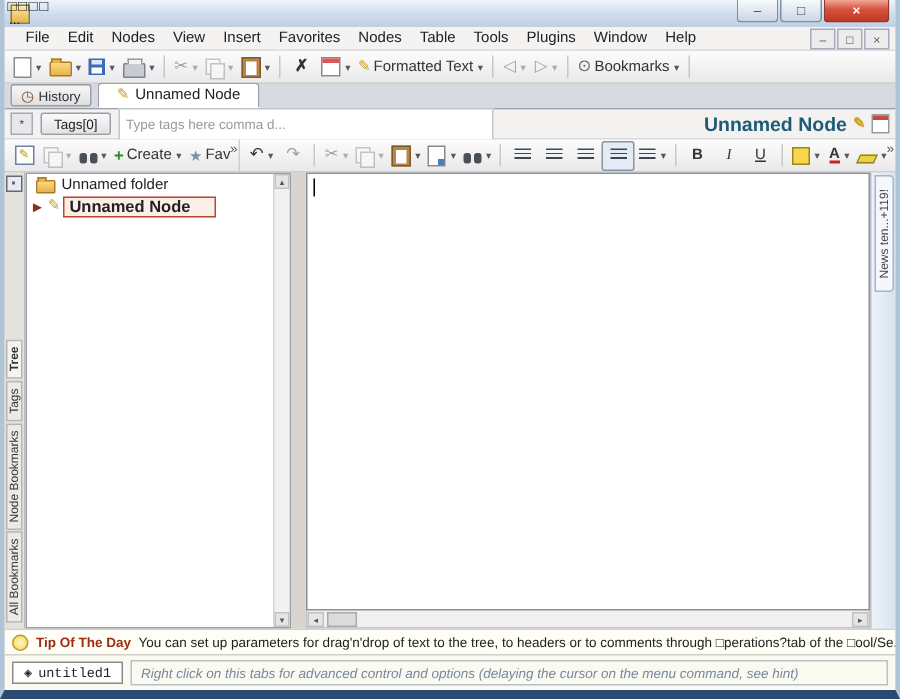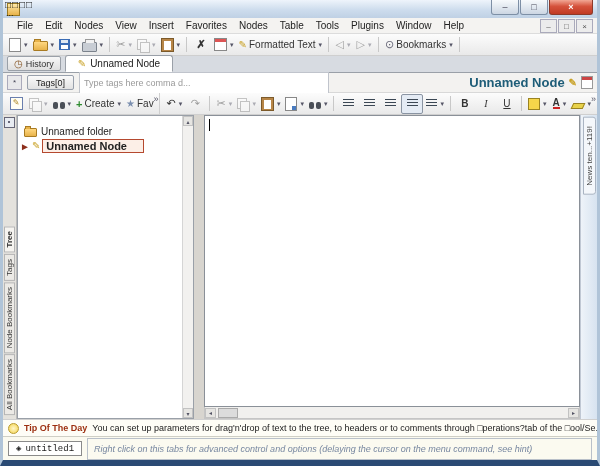--- a/index.html
+++ b/index.html
@@ -94,21 +94,21 @@
   .lbl{font-size:10px;color:#333;}
   .plusg{color:#2e8b2e;font-weight:bold;font-size:11px;} .starg{color:#7c90b0;font-size:10px;}
   
   .main{flex:1;display:flex;position:relative;background:#d8d5cf;min-height:0;}
   .lstrip{width:13px;display:flex;flex-direction:column;align-items:center;background:#e4e2dd;border-right:1px solid #bbb;padding:2px 0;}
   .ltabs{margin-top:auto;display:flex;flex-direction:column;gap:1px;margin-bottom:2px;}
   .ltab{writing-mode:vertical-rl;transform:rotate(180deg);font-size:8px;color:#333;border:1px solid #b5b5b5;
         background:#eceae6;padding:4px 0;text-align:center;width:11px;box-sizing:border-box;}
   .ltab.active{font-weight:bold;background:#f6f4f0;}
   .treepanel{width:177px;background:#fff;border:1px solid #9aa0a8;box-sizing:border-box;display:flex;}
-  .tree-content{flex:1;padding-top:8px;font-size:10px;overflow:hidden;}
+  .tree-content{flex:1;padding-top:0;font-size:10px;overflow:hidden;}
   .row-folder{display:flex;align-items:center;gap:4px;padding-left:6px;height:14px;color:#222;}
   .i-folder{width:11px;height:7px;background:linear-gradient(#ffd780,#e8b34a);border:1px solid #a97b22;border-radius:1px;margin-top:2px;}
   .i-folder::before{content:"";position:absolute;left:0;top:-3px;width:4px;height:2px;background:#e8b34a;border:1px solid #a97b22;border-bottom:none;}
   .row-node{display:flex;align-items:center;gap:2px;padding-left:2px;height:16px;}
   .tree-arrow{color:#8e2f1c;font-size:10px;}
   .node-box{border:1px solid #b5492f;background:#fcefe7;padding:0 16px 0 3px;font-weight:bold;font-size:11px;
             color:#222;display:flex;align-items:center;height:14px;box-sizing:border-box;}
   .tree-vscroll{width:10px;background:#f2f1ef;border-left:1px solid #d5d5d5;display:flex;flex-direction:column;
                 justify-content:space-between;align-items:center;}
   .scr-btn{width:10px;height:10px;font-size:6px;color:#556;display:flex;align-items:center;justify-content:center;
@@ -137,21 +137,21 @@
   
   .tiprow{height:16px;background:#fefdf6;border-top:1px solid #d0d0d0;display:flex;align-items:center;
           font-size:9px;gap:5px;padding:0 5px;white-space:nowrap;overflow:hidden;flex:0 0 auto;}
   .tip-title{font-weight:bold;color:#9c2f10;}
   .tip-text{color:#222;}
   .bottomrow{height:19px;background:#fbfaf0;border-top:1px solid #cfcfc5;display:flex;align-items:center;
              padding:2px 5px;gap:5px;flex:0 0 auto;}
   .btab{height:13px;border:1px solid #8a8a8a;background:#fff;display:flex;align-items:center;font-size:9px;gap:4px;
         padding:0 7px;font-family:"Liberation Mono",monospace;color:#222;}
   .diag{font-size:9px;color:#222;}
-  .bhint{flex:1;border:1px solid #b9c0c9;height:22px;display:flex;align-items:center;padding:0 6px;font-size:9px;
+  .bhint{flex:1;border:1px solid #b9c0c9;height:17px;display:flex;align-items:center;padding:0 6px;font-size:9px;
          font-style:italic;color:#7787a0;overflow:hidden;white-space:nowrap;box-sizing:border-box;}
 </style>
 </head>
 <body>
 
 <div id="win">
 
   <div class="titlebar">
     <span class="appicon"></span>
     <span class="tofu">

